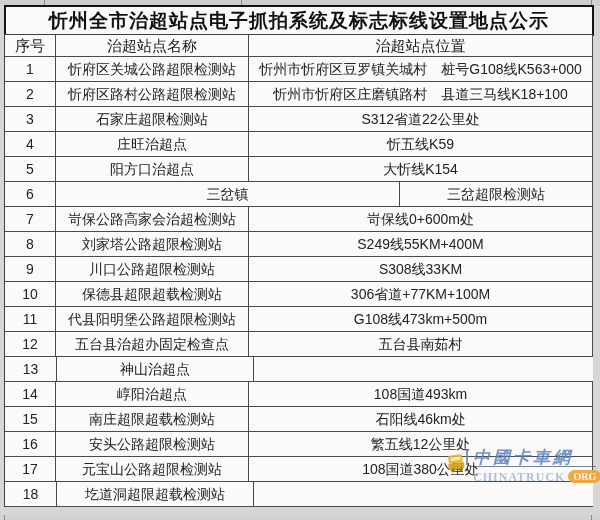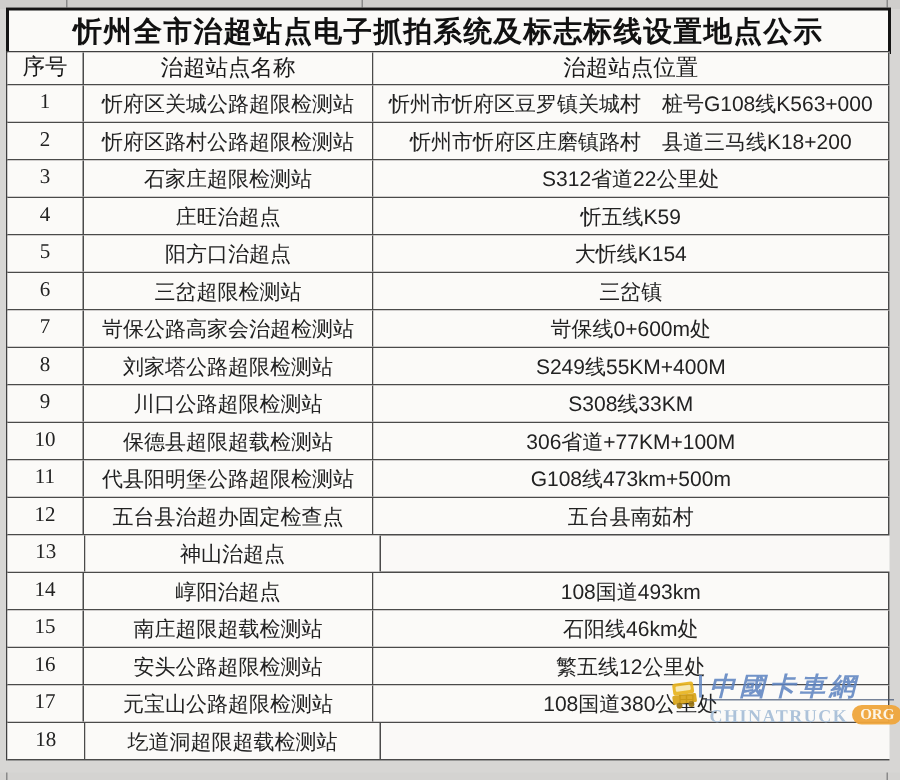--- a/index.html
+++ b/index.html
@@ -27,21 +27,21 @@
     border-left:1px solid #3f3f3f;border-top:1px solid #3f3f3f;
     background:#faf9f7;
   }
   .row{display:flex;border-bottom:1px solid #4a4a4a;}
   .cell{
     box-sizing:border-box;border-right:1px solid #4a4a4a;
     display:flex;align-items:center;justify-content:center;
     font-size:14px;line-height:1;white-space:nowrap;overflow:hidden;
     background:#fbfaf8;color:#222;
   }
-  .c1{width:52px;font-family:Liberation Serif, serif;}
+  .c1{width:52px;font-family:Liberation Sans, sans-serif;}
   .c2{width:197px;}
   .c3{width:351px;}
   .row.header .cell{height:21px;font-size:15px;color:#1a1a1a;}
   .row.body .cell{height:24px;}
   .bottom-strip{position:absolute;left:0;top:515px;width:600px;height:5px;background:#d4d3d1;}
   .bottom-strip .edge{position:absolute;top:0;width:1px;height:5px;background:#8a8a8a;}
 
   
   .watermark{position:absolute;left:446px;top:444px;width:152px;height:56px;z-index:5;pointer-events:none;}
   .wm-cnline{position:absolute;left:20px;top:2px;display:flex;align-items:center;}
@@ -84,41 +84,41 @@
     </div>
     <div id="rows">
         <div class="row body">
           <div class="cell c1">1</div>
           <div class="cell c2">忻府区关城公路超限检测站</div>
           <div class="cell c3">忻州市忻府区豆罗镇关城村　桩号G108线K563+000</div>
         </div>
         <div class="row body">
           <div class="cell c1">2</div>
           <div class="cell c2">忻府区路村公路超限检测站</div>
-          <div class="cell c3">忻州市忻府区庄磨镇路村　县道三马线K18+200</div>
+          <div class="cell c3">忻州市忻府区庄磨镇路村　县道三马线K18+100</div>
         </div>
         <div class="row body">
           <div class="cell c1">3</div>
           <div class="cell c2">石家庄超限检测站</div>
           <div class="cell c3">S312省道22公里处</div>
         </div>
         <div class="row body">
           <div class="cell c1">4</div>
           <div class="cell c2">庄旺治超点</div>
           <div class="cell c3">忻五线K59</div>
         </div>
         <div class="row body">
           <div class="cell c1">5</div>
           <div class="cell c2">阳方口治超点</div>
           <div class="cell c3">大忻线K154</div>
         </div>
         <div class="row body">
           <div class="cell c1">6</div>
+          <div class="cell c3">三岔镇</div>
           <div class="cell c2">三岔超限检测站</div>
-          <div class="cell c3">三岔镇</div>
         </div>
         <div class="row body">
           <div class="cell c1">7</div>
           <div class="cell c2">岢保公路高家会治超检测站</div>
           <div class="cell c3">岢保线0+600m处</div>
         </div>
         <div class="row body">
           <div class="cell c1">8</div>
           <div class="cell c2">刘家塔公路超限检测站</div>
           <div class="cell c3">S249线55KM+400M</div>

